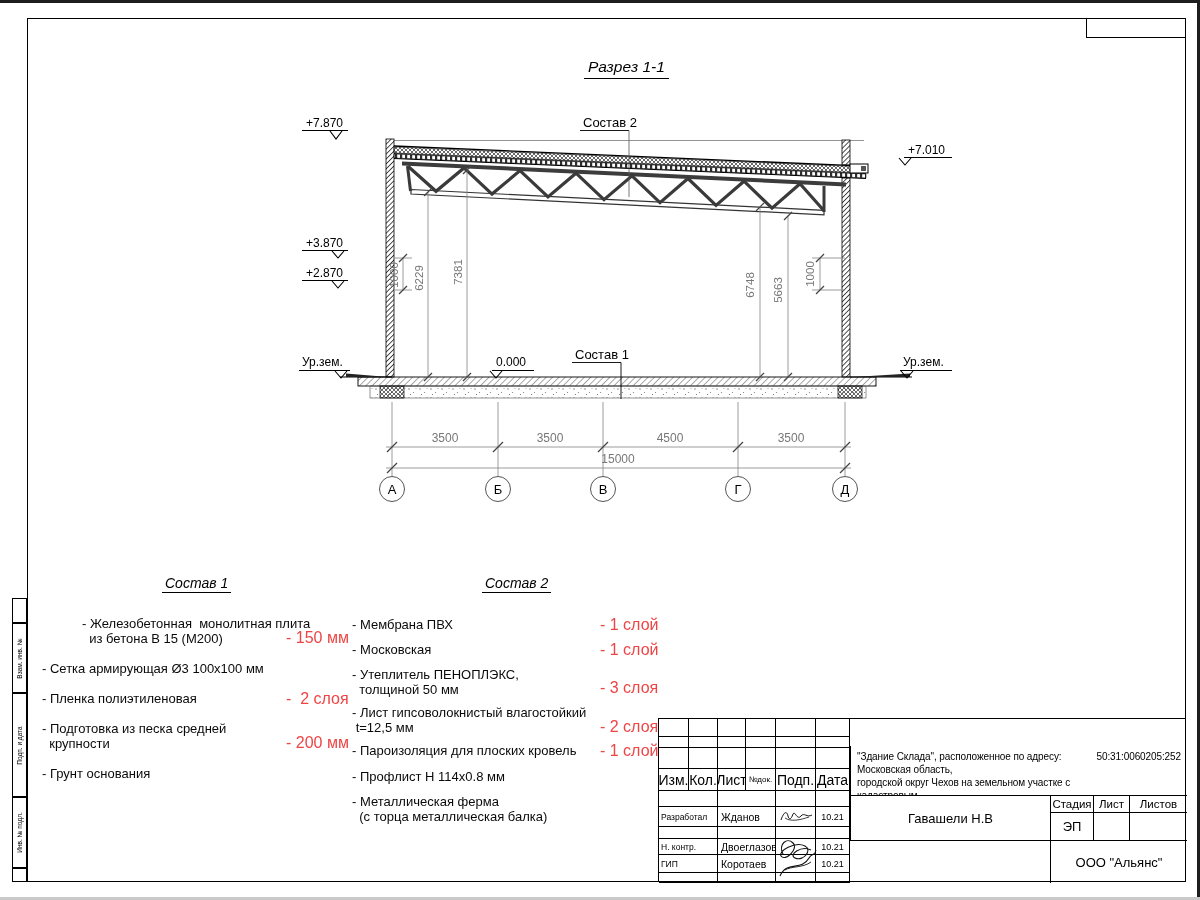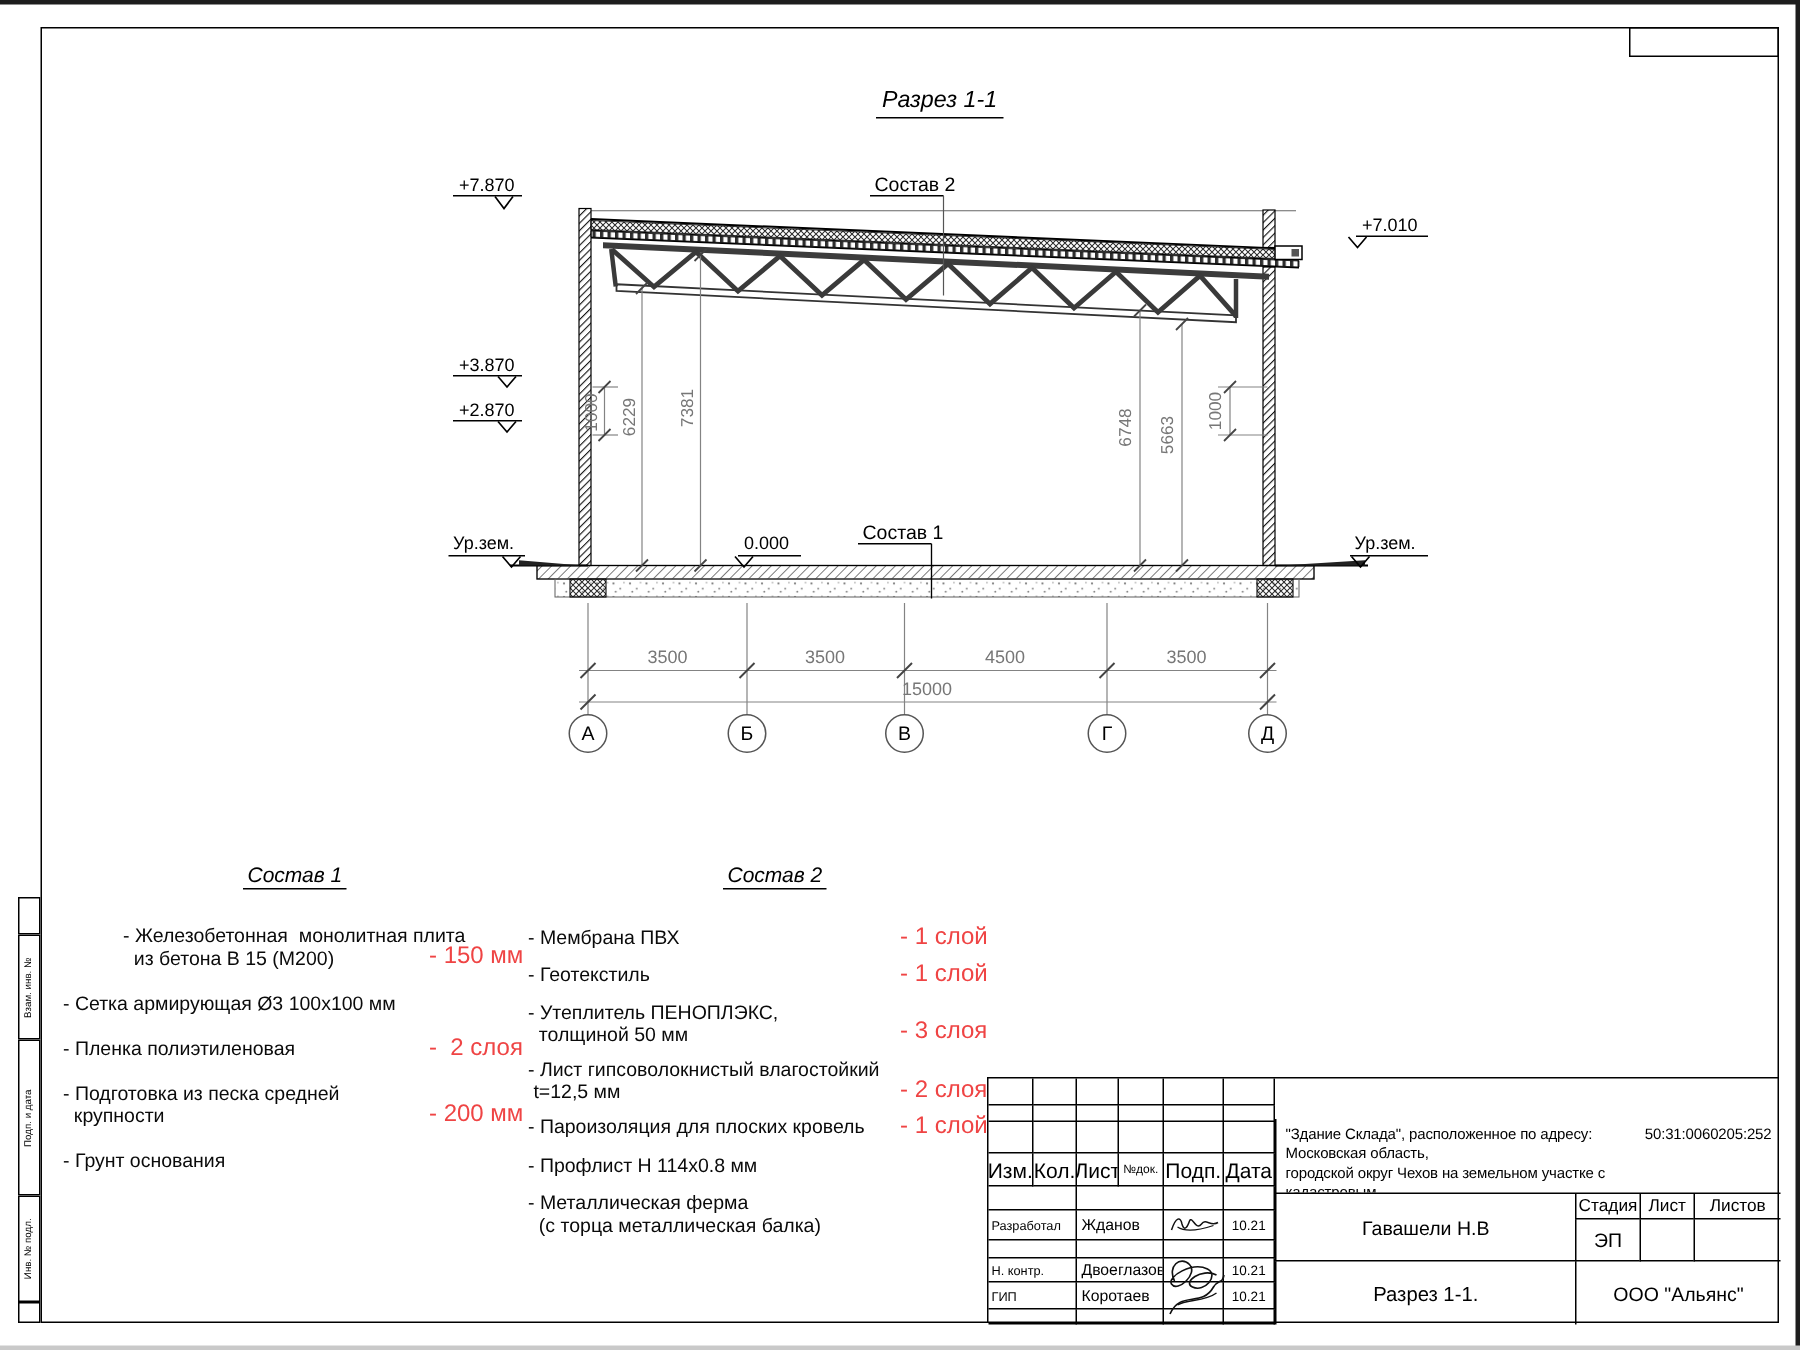--- a/index.html
+++ b/index.html
@@ -254,21 +254,21 @@
 <div class="abs ci" style="left:42px;top:691px;">- Пленка полиэтиленовая</div>
 <div class="abs cv" style="left:286px;top:691px;">-  2 слоя</div>
 <div class="abs ci" style="left:42px;top:721px;">- Подготовка из песка средней
   крупности</div>
 <div class="abs cv" style="left:286px;top:735px;">- 200 мм</div>
 <div class="abs ci" style="left:42px;top:766px;">- Грунт основания</div>
 
 <div class="abs comp-title" style="left:482px;top:575px;">Состав 2</div>
 <div class="abs ci" style="left:352px;top:617px;">- Мембрана ПВХ</div>
 <div class="abs cv" style="left:600px;top:617px;">- 1 слой</div>
-<div class="abs ci" style="left:352px;top:642px;">- Геотекстиль</div>
+<div class="abs ci" style="left:352px;top:642px;">- Московская</div>
 <div class="abs cv" style="left:600px;top:642px;">- 1 слой</div>
 <div class="abs ci" style="left:352px;top:667px;">- Утеплитель ПЕНОПЛЭКС,
   толщиной 50 мм</div>
 <div class="abs cv" style="left:600px;top:680px;">- 3 слоя</div>
 <div class="abs ci" style="left:352px;top:705px;">- Лист гипсоволокнистый влагостойкий
  t=12,5 мм</div>
 <div class="abs cv" style="left:600px;top:719px;">- 2 слоя</div>
 <div class="abs ci" style="left:352px;top:743px;">- Пароизоляция для плоских кровель</div>
 <div class="abs cv" style="left:600px;top:743px;">- 1 слой</div>
 <div class="abs ci" style="left:352px;top:769px;">- Профлист Н 114х0.8 мм</div>
@@ -351,15 +351,14 @@
   <div class="rc bb tb-desc"><span>"Здание Склада", расположенное по адресу: Московская область,
 городской округ Чехов на земельном участке с кадастровым
 номером </span><span class="it">50:31:0060205:252</span></div>
   <div class="rc bb tb-name">Гавашели Н.В</div>
   <div class="rc bb tb-sh" style="left:391px;top:77px;width:43px;height:17px;">Стадия</div>
   <div class="rc bb tb-sh" style="left:434px;top:77px;width:36px;height:17px;">Лист</div>
   <div class="rc bb tb-sh" style="left:470px;top:77px;width:58px;height:17px;">Листов</div>
   <div class="rc bb tb-stval" style="left:391px;top:94px;width:43px;height:28px;">ЭП</div>
   <div class="rc bb" style="left:434px;top:94px;width:36px;height:28px;"></div>
   <div class="rc bb" style="left:470px;top:94px;width:58px;height:28px;"></div>
-  <div class="rc tb-sheet">Разрез 1-1.</div>
   <div class="rc tb-comp">ООО "Альянс"</div>
 </div>
 
 </body></html>

